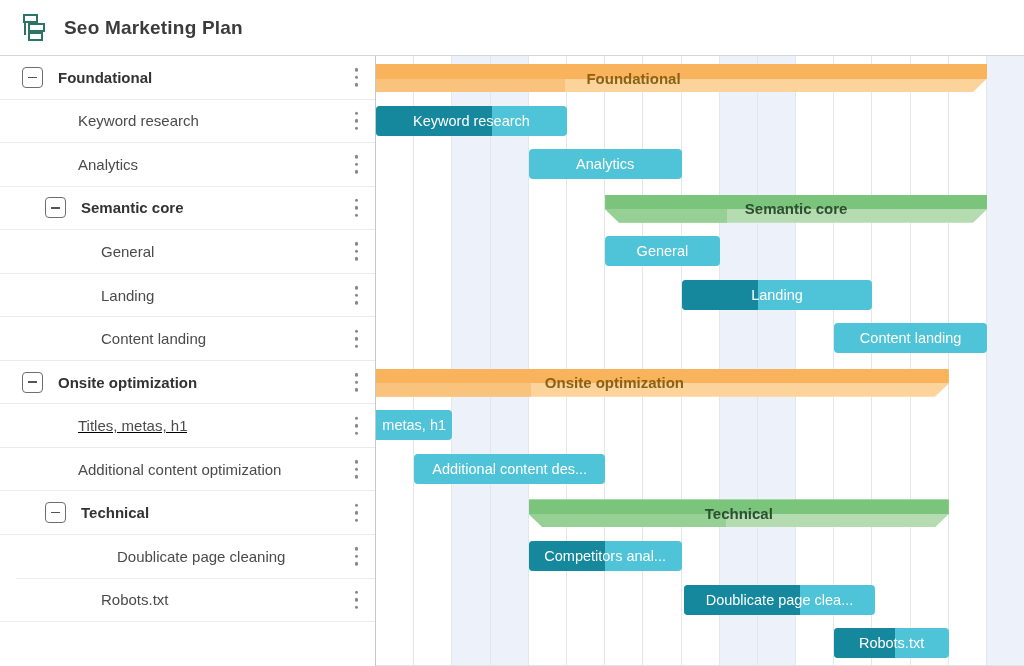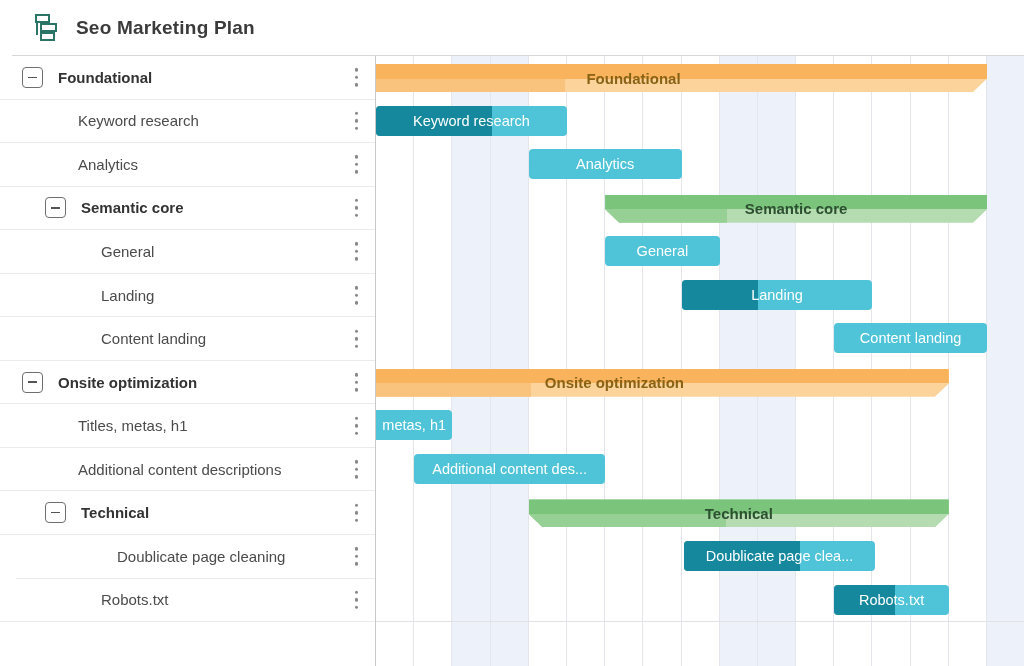--- a/index.html
+++ b/index.html
@@ -1,21 +1,21 @@
 <!DOCTYPE html>
 <html style="--task-light: #4fc3d8; --task-dark: #15889e; --orange-top: #f9b35c; --orange-mid: #f9c37e; --orange-light: #fbd39b; --orange-text: #8a6215; --green-top: #7ac47c; --green-mid: #97d095; --green-light: #b4dcb0; --green-text: #2c4f30; --weekend: #ecf1fa; --grid-line: #e3e6eb; --logo-stroke: #2a7566;"><head>
 <meta charset="utf-8">
 <style>
   * { margin:0; padding:0; box-sizing:border-box; }
   html,body { width:1024px; height:666px; overflow:hidden; }
   body { font-family:"Liberation Sans", sans-serif; background:#fff; }
   #app { width:1024px; height:666px; display:flex; flex-direction:column; background:#fff; }
 
   
-  .header { height:56px; flex:0 0 56px; display:flex; align-items:center; padding-left:20px; border-bottom:1px solid #d6d6d6; background:#fff;margin-left:12px; }
+  .header { height:56px; flex:0 0 56px; display:flex; align-items:center; padding-left:20px; border-bottom:1px solid #d6d6d6; background:#fff; }
   .logo { width:30px; height:30px; margin-right:14px; }
   .title { font-size:19px; font-weight:700; color:#3b3b3b; letter-spacing:.2px; }
 
   
   .split { flex:1; display:flex; min-height:0; }
   .panel { width:376px; flex:0 0 376px; border-right:1px solid #c6c9cc; background:#fff; }
   .chart { flex:1; position:relative; overflow:hidden; background:#fff; }
 
   
   .prow { height:43.55px; display:flex; align-items:center; position:relative; border-bottom:1px solid #ebebeb; background:#fff; }
@@ -140,30 +140,30 @@
           <span class="collapse">
             <span class="minus"></span>
           </span>
           <span class="plabel">Onsite optimization</span>
           <span class="dots">
             <i></i>
             <i></i>
             <i></i>
           </span>
         </div>
+        <div class="prow" style="padding-left: 78px; text-decoration: underline;">
+          <span class="plabel">Titles, metas, h1</span>
+          <span class="dots">
+            <i></i>
+            <i></i>
+            <i></i>
+          </span>
+        </div>
         <div class="prow" style="padding-left: 78px;">
-          <span class="plabel">Titles, metas, h1</span>
-          <span class="dots">
-            <i></i>
-            <i></i>
-            <i></i>
-          </span>
-        </div>
-        <div class="prow" style="padding-left: 78px;">
-          <span class="plabel">Additional content descriptions</span>
+          <span class="plabel">Additional content optimization</span>
           <span class="dots">
             <i></i>
             <i></i>
             <i></i>
           </span>
         </div>
         <div class="prow group" style="padding-left: 45px;">
           <span class="collapse">
             <span class="minus"></span>
           </span>
@@ -254,20 +254,26 @@
               <span class="tlabel">Additional content des...</span>
             </div>
           </div>
           <div class="crow">
             <div class="bar summary green" style="left: 152.76px; width: 420.09px;">
               <div class="sprog" style="width: 47%;"></div>
               <span class="tlabel">Technical</span>
             </div>
           </div>
           <div class="crow">
+            <div class="bar task" style="left: 152.76px; width: 152.76px;">
+              <div class="tprog" style="width: 50%;"></div>
+              <span class="tlabel">Competitors anal...</span>
+            </div>
+          </div>
+          <div class="crow">
             <div class="bar task" style="left: 308px; width: 190.95px;">
               <div class="tprog" style="width: 61%;"></div>
               <span class="tlabel">Doublicate page clea...</span>
             </div>
           </div>
           <div class="crow">
             <div class="bar task" style="left: 458.28px; width: 114.57px;">
               <div class="tprog" style="width: 53%;"></div>
               <span class="tlabel">Robots.txt</span>
             </div>

